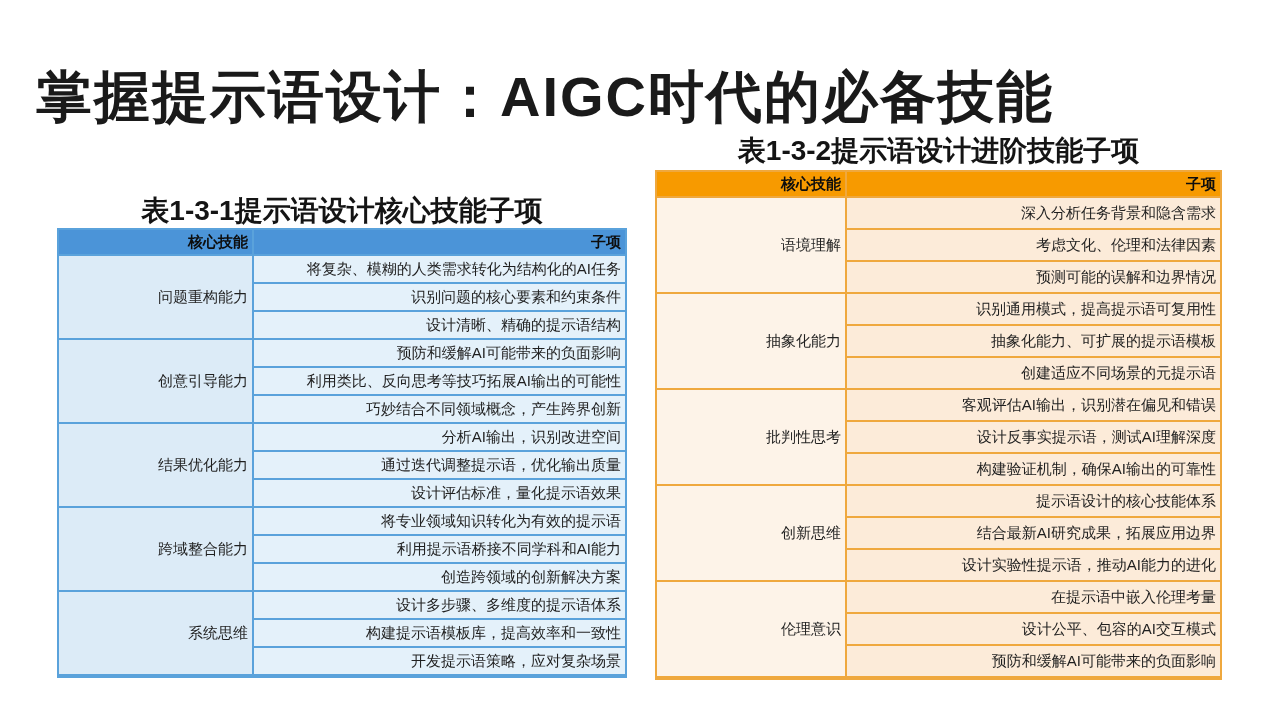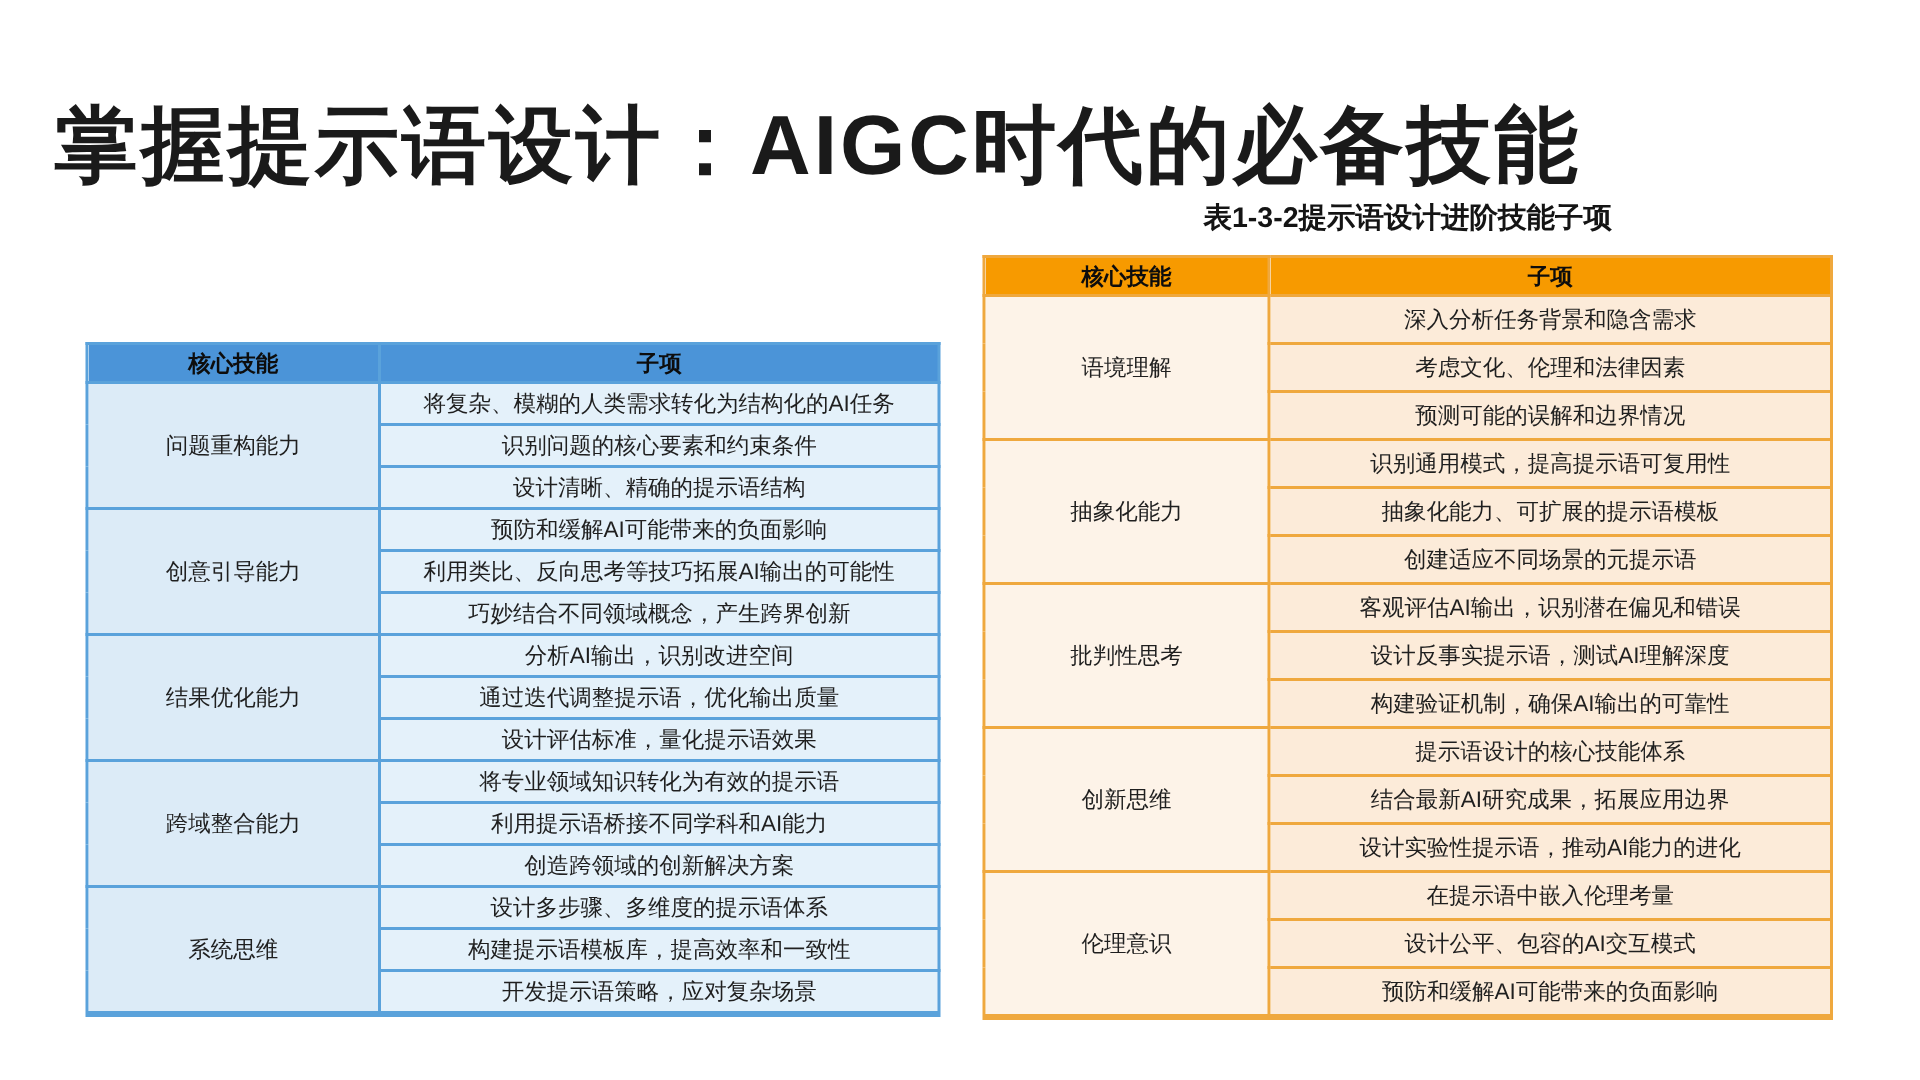--- a/index.html
+++ b/index.html
@@ -29,35 +29,35 @@
     position: absolute;
     left: 64px;
     top: 144px;
     font-size: 24px;
     font-weight: 700;
     color: #111111;
   }
   .caption {
     position: absolute;
     text-align: center;
-    font-size: 19px;
+    font-size: 28px;
     font-weight: 600;
     color: #141414;
   }
   .caption.left-cap  { left: 57px;  top: 192px; width: 570px; }
   .caption.right-cap { left: 655px; top: 132px; width: 567px; }
 
   table.tbl {
     position: absolute;
     border-collapse: collapse;
     table-layout: fixed;
   }
   table.tbl th, table.tbl td {
     border: 2px solid var(--border);
-    text-align: center;
+    text-align: right;
     vertical-align: middle;
     padding: 0 4px;
     font-size: 15px;
     color: #1f1f1f;
     overflow: hidden;
   }
   table.tbl { border-bottom: 4px solid var(--border); }
   table.tbl thead th {
     height: 24px;
     font-weight: 600;
@@ -88,20 +88,21 @@
   table.orange col.c1 { width: 190px; }
 </style>
 </head>
 <body>
 
 <div id="slide">
 
   <h1 class="slide-title">掌握提示语设计：AIGC时代的必备技能</h1>
 
 
+  <div class="caption left-cap">表1-3-1提示语设计核心技能子项</div>
 
   <table class="tbl blue">
     <colgroup>
         <col class="c1">
         <col class="c2">
       </colgroup>
     <thead>
       <tr>
         <th>核心技能</th>
         <th>子项</th>

